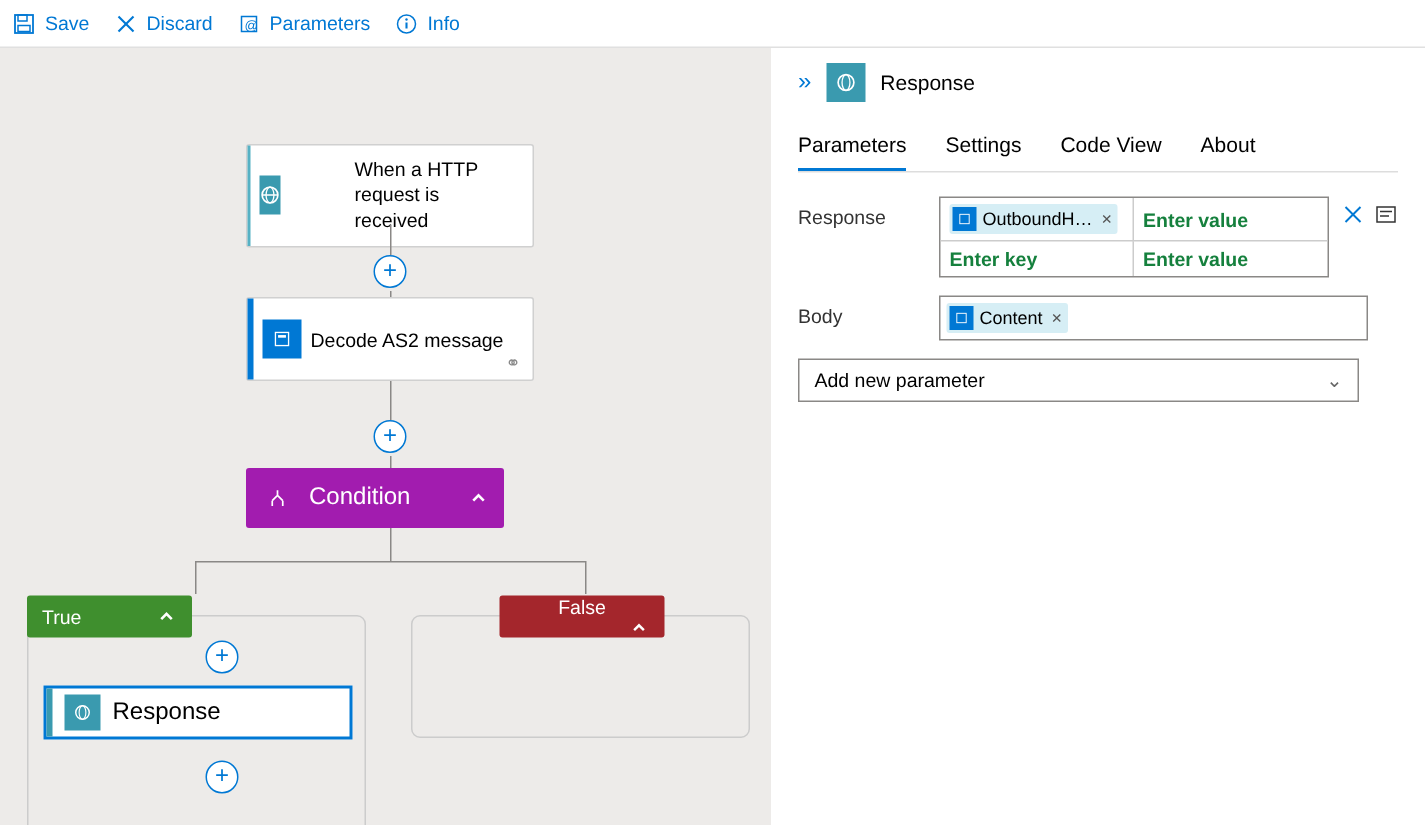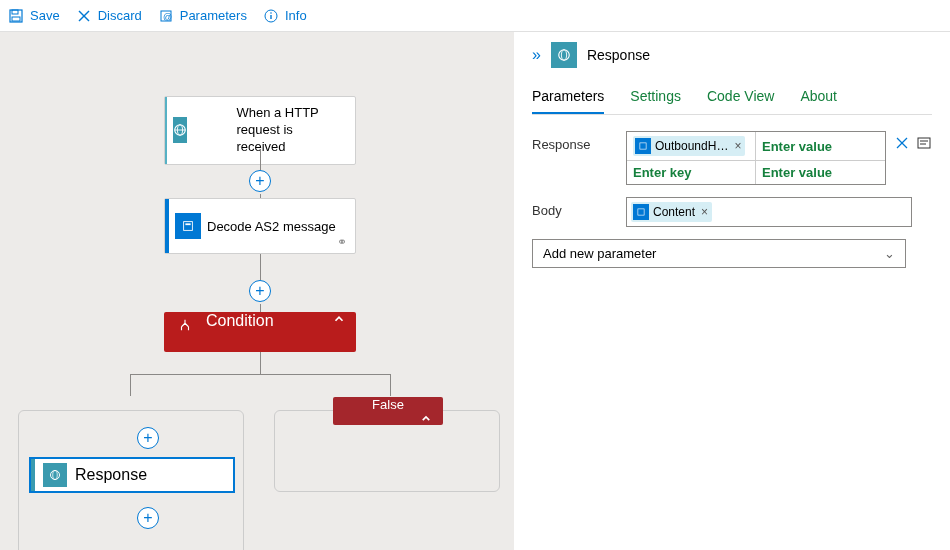--- a/index.html
+++ b/index.html
@@ -20,21 +20,21 @@
 .card .stripe { width: 4px; align-self: stretch; background: #56b1c4; }
 .card .icon-box { width: 26px; height: 26px; background: #3a9aaf; margin: 6px; display: flex; align-items: center; justify-content: center; color:#fff; }
 .card .icon-box.blue { background: #0078d4; }
 .card .label { padding: 4px 10px 4px 0; }
 
 .card-http { left: 164px; top: 64px; width: 192px; }
 .card-http .label { padding: 8px 12px 8px 0; line-height:1.3;margin-left:43px; }
 .card-decode { left: 164px; top: 166px; width: 192px; height: 56px; }
 .card-decode .link-icon { position:absolute; right:8px; bottom:4px; color:#888; font-size:12px;}
 
-.cond { position: absolute; left: 164px; top: 280px; width: 192px; height: 40px; background: #b91c1c; color: #fff; display:flex; align-items:flex-start; border-radius:2px; }
+.cond { position: absolute; left: 164px; top: 280px; width: 172px; height: 40px; background: #a21caf; color: #fff; display:flex; align-items:center; border-radius:2px; }
 .cond .icon-box { width:26px; height:26px; margin: 0 8px; display:flex;align-items:center;justify-content:center;}
 .cond .chev { margin-left:auto; margin-right:10px; }
 
 .plus { position:absolute; width:22px; height:22px; border:1px solid #0078d4; border-radius:50%; background:#fff; color:#0078d4; display:flex; align-items:center; justify-content:center; font-size:16px; font-weight:300; cursor:pointer; }
 .plus1 { left: 249px; top: 138px; }
 .plus2 { left: 249px; top: 248px; }
 
 .branch-box { position:absolute; border:1px solid #ccc; border-radius:6px; width: 226px; }
 .branch-true { left: 18px; top: 378px; height: 150px; }
 .branch-false { left: 274px; top: 378px; height: 82px; }
@@ -59,21 +59,21 @@
 .hline { position:absolute; background:#8a8886; height:1px; }
 .h1 { left:130px; top:342px; width:260px; }
 .vline.l6 { left:130px; top:342px; height:22px;}
 .vline.l7 { left:390px; top:342px; height:22px;}
 
 
 .panel-head { display:flex; align-items:center; gap:10px; margin-bottom:12px; }
 .panel-head .chevrons { color:#0078d4; font-size:16px; cursor:pointer; }
 .panel-head .resp-icon { width:26px; height:26px; background:#3a9aaf; display:flex;align-items:center;justify-content:center;color:#fff;}
 .tabs { display:flex; gap:26px; border-bottom:1px solid #ddd; margin-bottom:16px; font-size:14px; }
-.tab { padding:8px 0; cursor:pointer; color:#15803d; }
+.tab { padding:8px 0; cursor:pointer; color:#000000; }
 .tab.active { border-bottom:2px solid #0078d4; color:#000; }
 
 .form-row { display:flex; align-items:flex-start; margin-bottom:12px; gap:8px; }
 .form-label { width:86px; padding-top:6px; font-size:13px; color:#333;}
 .req { color:#a4262c; margin-right:2px;}
 .form-input { border:1px solid #8a8886; padding:4px 6px; font-size:13px; }
 .status-input { width:286px; }
 .headers-grid { border:1px solid #8a8886; width:260px; }
 .hg-row { display:flex; }
 .hg-cell { border-right:1px solid #ccc; border-bottom:1px solid #ccc; padding:4px 6px; width:50%; font-size:13px; display:flex; align-items:center; gap:4px;}
@@ -172,20 +172,26 @@
           <polyline points="4,10 8,6 12,10"></polyline>
         </svg>
     </div>
 
     <div class="vline l5"></div>
     <div class="hline h1"></div>
     <div class="vline l6"></div>
     <div class="vline l7"></div>
 
     <div class="branch-box branch-true">
+      <div class="branch-header">
+        <span>True</span>
+        <svg class="chev chev-up" viewBox="0 0 16 16">
+            <polyline points="4,10 8,6 12,10"></polyline>
+          </svg>
+      </div>
       <div class="plus plus-t1" style="position:absolute">+</div>
       <div class="resp-card">
         <div class="stripe"></div>
         <div class="icon-box">
             <svg width="12" height="12" viewBox="0 0 16 16">
               <circle cx="8" cy="8" r="6" fill="none" stroke="#fff" stroke-width="1.3"></circle>
               <ellipse cx="8" cy="8" rx="3" ry="6" fill="none" stroke="#fff"></ellipse>
             </svg>
           </div>
         <span>Response</span>

